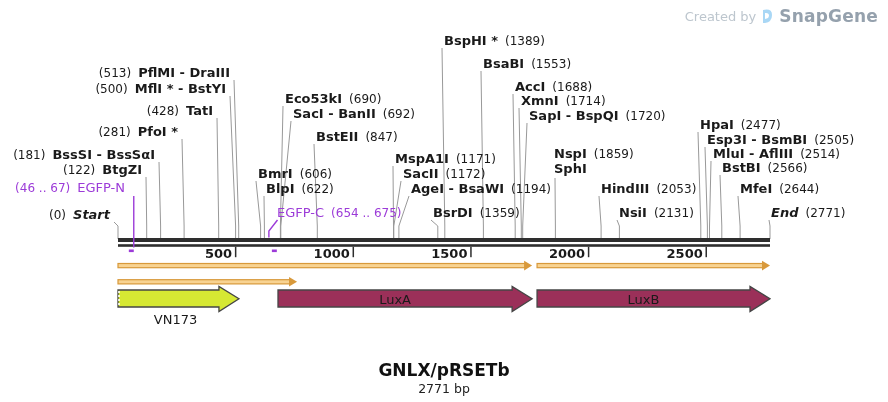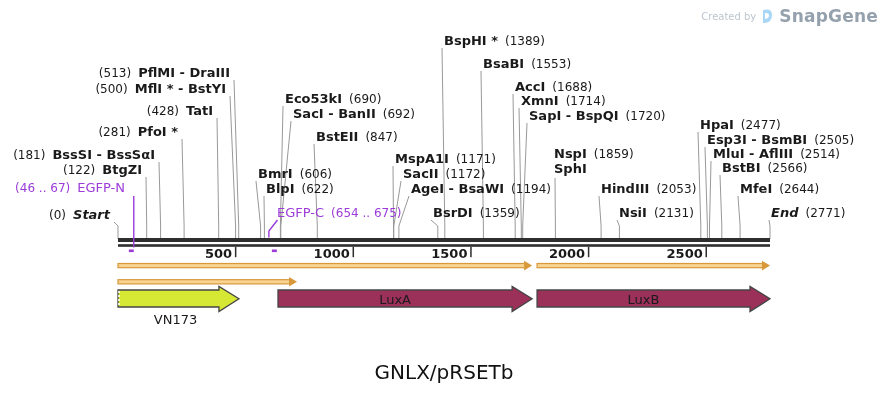--- a/index.html
+++ b/index.html
@@ -15,26 +15,26 @@
   .pp{fill:#9C3BD8 !important;font-weight:400;font-size:13px;}
   .ppos{fill:#9C3BD8 !important;font-weight:400;font-size:12px;}
   .leader{fill:none;stroke:#999999;stroke-width:1;}
   .pline{fill:none;stroke:#9C3BD8;stroke-width:1.4;}
   .ruler-num{font-size:13px;font-weight:600;fill:#1a1a1a;}
   .feat-lbl{font-size:13px;font-weight:500;}
   .vn-lbl{font-size:13px;fill:#1a1a1a;}
   #watermark{
     position:absolute;top:6px;right:10px;display:flex;align-items:center;gap:5px;
   }
-  #watermark .created{font-size:10px;color:#bdc6ce;}
+  #watermark .created{font-size:13px;color:#bdc6ce;}
   #watermark .brand{font-size:17px;font-weight:600;color:#95a1ad;letter-spacing:.2px;}
   #title-block{
     position:absolute;left:0;top:360px;width:888px;text-align:center;line-height:1.25;
   }
-  #plasmid-name{font-size:20px;font-weight:normal;color:#111;}
+  #plasmid-name{font-size:17px;font-weight:bold;color:#111;}
   #plasmid-len{font-size:12.5px;color:#222;}
 </style>
 </head>
 <body>
 
 <svg id="map" width="888" height="402" viewBox="0 0 888 402">
     <path d="M234,80 L238.7,226 L238.7,239" class="leader"></path>
     <path d="M230,96 L235.6,226 L235.6,239" class="leader"></path>
     <path d="M217,118 L218.7,226 L218.7,239" class="leader"></path>
     <path d="M182,139 L184.1,226 L184.1,239" class="leader"></path>
@@ -148,13 +148,14 @@
   <span class="created">Created by</span>
   <svg width="13" height="15" viewBox="0 0 13 15">
     <path d="M2,1 Q11,-1 11,6 Q11,13 4,14 L2,14 Z" fill="#A9D7F5"></path>
     <path d="M4,4 Q8,3.5 8,6.5 Q8,9.5 4,10 Z" fill="#ffffff"></path>
   </svg>
   <span class="brand">SnapGene</span>
 </div>
 
 <div id="title-block">
   <div id="plasmid-name">GNLX/pRSETb</div>
+  <div id="plasmid-len">2771 bp</div>
 </div>
 
 </body></html>

